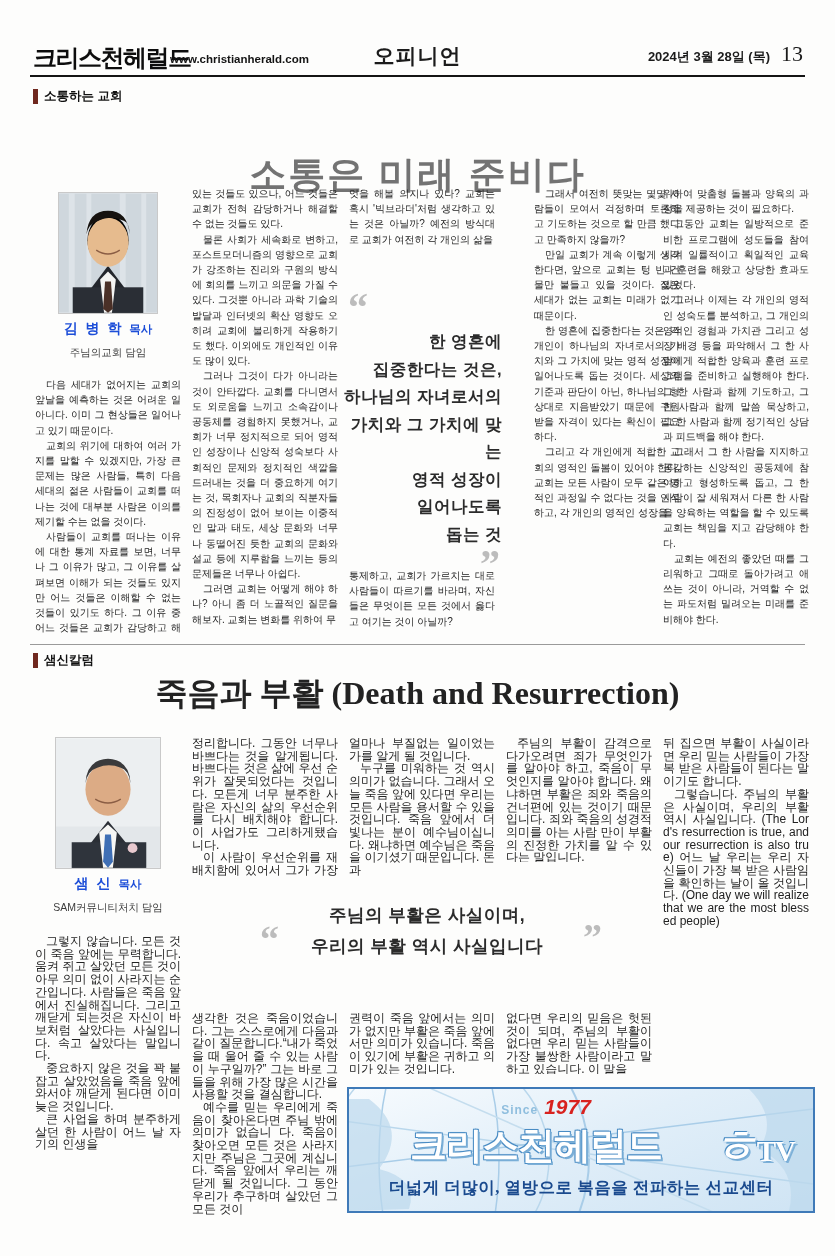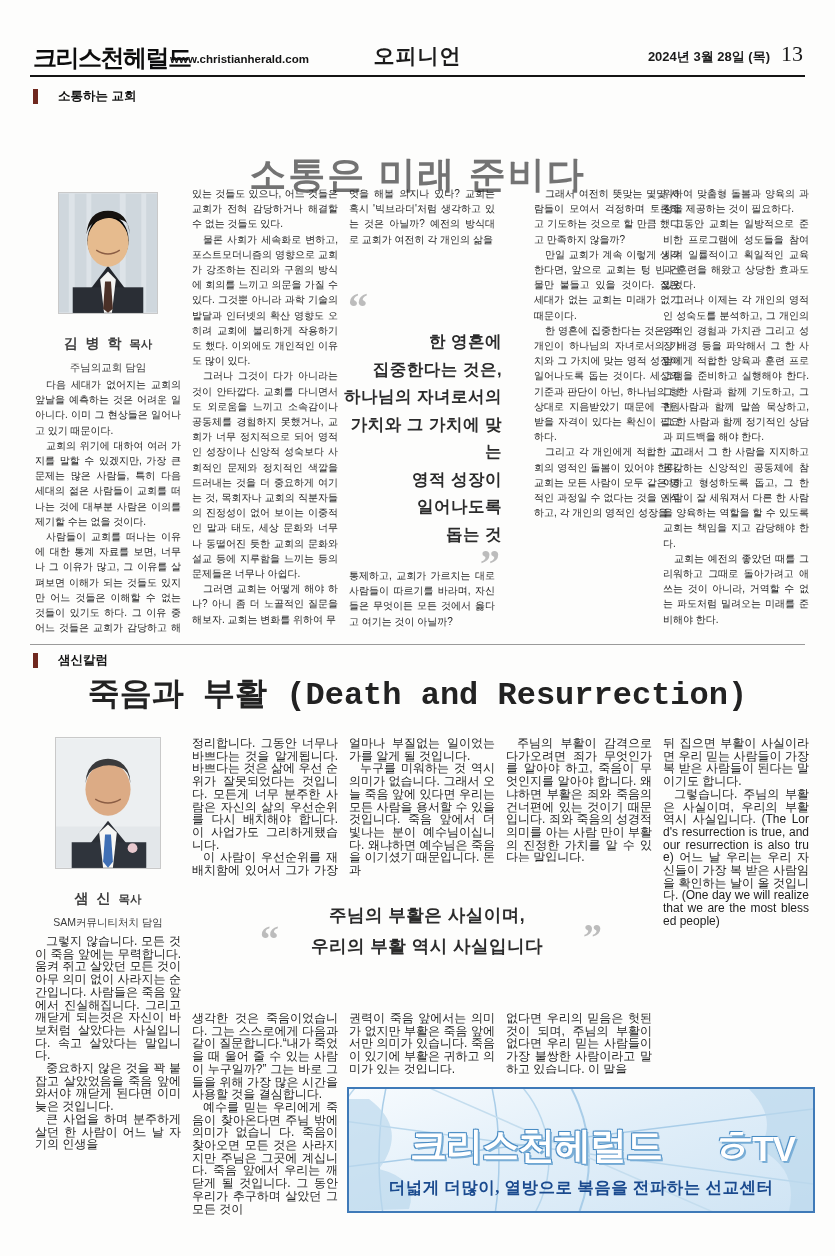--- a/index.html
+++ b/index.html
@@ -9,35 +9,35 @@
 
   
   .logo { left:33px; top:42px; font-size:24px; font-weight:900; letter-spacing:-1.5px; color:#0d0d0d; }
   .url  { left:170px; top:53px; font-size:11.5px; font-weight:700; color:#141414; }
   .section-name { left:0; right:0; top:42px; text-align:center; font-size:21px; font-weight:800; letter-spacing:1px; }
   .issue { right:65px; top:48px; font-size:13px; font-weight:700; }
   .pageno { right:32px; top:41px; font-size:22px; font-family:"Liberation Serif",serif; font-weight:400; }
   .head-rule { left:30px; width:775px; top:75px; height:2px; background:#141414; }
 
   
-  .sec-label { display:flex; align-items:center; gap:20px; font-size:12.5px; font-weight:800; color:#111; }
+  .sec-label { display:flex; align-items:center; gap:6px; font-size:12.5px; font-weight:800; color:#111; }
   .sec-bar { width:5px; height:15px; background:#70281f; display:inline-block; }
 
   .title1 { left:0; right:0; top:110px; text-align:center; font-size:37px; font-weight:900; letter-spacing:2px; color:#737373;margin-top:40px; }
-  .title2 { left:0; right:0; top:672px; text-align:center; font-size:32px; font-weight:600; font-family:Liberation Mono, monospace; color:#222; }
+  .title2 { left:0; right:0; top:672px; text-align:center; font-size:32px; font-weight:600; font-family:Liberation Serif, serif; color:#222; }
 
   
   .col { position:absolute; width:146px; font-size:10px; line-height:15.2px; text-align:justify; word-break:break-all; color:#222; overflow:hidden; }
   .col p { margin:0; text-indent:11px; }
   .col.cont p:first-child { text-indent:0; }
   .col.sm { font-size:12px; line-height:12.7px; }
 
   .author-card { position:absolute; width:146px; text-align:center; }
   .author-card svg { display:block; margin:0 auto; border:1px solid #c9c9c9; }
-  .author-name { margin-top:21px; font-size:14px; font-weight:800; letter-spacing:2px; color:#404040; }
+  .author-name { margin-top:6px; font-size:14px; font-weight:800; letter-spacing:2px; color:#1d4ed8; }
   .author-name .role { font-size:11.5px; font-weight:700; letter-spacing:0; }
   .author-affil { margin-top:8px; font-size:10.5px; color:#3c3c3c; letter-spacing:0; }
 
   
   .pullquote { position:absolute; text-align:center; color:#2b2b2b; }
   .pq-mark { font-family:"Liberation Serif",serif; font-weight:900; color:#bcbcbc; line-height:1; }
   .pq1 { width:160px; }
   .pq1 .pq-mark.open { display:block; text-align:left; font-size:40px; margin-left:6px; }
   .pq1 .pq-mark.close { display:block; text-align:right; font-size:40px; margin-right:2px; margin-top:-4px; }
   .pq1 .pq-lines { font-size:16.5px; font-weight:600; line-height:27.5px; letter-spacing:0.5px; }
@@ -49,21 +49,21 @@
   .divider { left:30px; width:775px; top:644px; height:1px; background:#9a9a9a; }
 
   
   .ad { left:347px; top:1087px; width:468px; height:126px; border:2px solid #3f7ab8; background:linear-gradient(160deg,#f7fbfe 0%,#e2eff9 45%,#cfe4f4 100%); overflow:hidden; }
   .ad svg.bg { position:absolute; left:0; top:0; }
   .ad .since { position:absolute; left:0; right:70px; top:6px; text-align:center; font-size:12px; font-weight:700; color:#8fbede; letter-spacing:1px; }
   .ad .since .year { font-size:21px; font-weight:900; font-style:italic; color:#d8221f; letter-spacing:0; margin-left:6px; }
   .ad .brand { position:absolute; left:22px; top:32px; width:330px; text-align:center; font-size:37px; font-weight:900; letter-spacing:-1px; color:#ffffff; text-shadow:0 0 2px #4a8cc4, 2px 2px 0 #7fb2d9, -1px -1px 0 #4a8cc4, 1px -1px 0 #4a8cc4, -1px 1px 0 #4a8cc4; }
   .ad .tvlogo { position:absolute; right:18px; top:28px; font-weight:900; color:#fff; text-shadow:0 0 2px #4a8cc4, 2px 2px 0 #7fb2d9, -1px -1px 0 #4a8cc4; }
   .ad .tvlogo .h { font-size:44px; font-style:italic; }
-  .ad .tvlogo .tv { font-size:35px; letter-spacing:-1px; }
+  .ad .tvlogo .tv { font-size:29px; letter-spacing:-1px;font-family:Liberation Serif, serif; }
   .ad .tagline { position:absolute; left:0; right:0; top:88px; text-align:center; font-size:16.5px; font-weight:700; font-family:"Liberation Serif","DejaVu Serif",serif; color:#1a4a8e; letter-spacing:0.5px; }
 </style>
 </head>
 <body>
 
 <div class="abs logo">크리스천헤럴드</div>
 <div class="abs url">www.christianherald.com</div>
 <div class="abs section-name">오피니언</div>
 <div class="abs issue">2024년 3월 28일 (목)</div>
 <div class="abs pageno">13</div>
@@ -208,16 +208,17 @@
   <svg class="bg" width="464" height="122" viewBox="0 0 464 122">
     <circle cx="90" cy="70" r="150" fill="none" stroke="#a9cde8" stroke-width="2"></circle>
     <circle cx="90" cy="70" r="110" fill="none" stroke="#b9d7ec" stroke-width="1.5"></circle>
     <ellipse cx="90" cy="70" rx="60" ry="150" fill="none" stroke="#a9cde8" stroke-width="1.5"></ellipse>
     <path d="M-20 30 L464 95" stroke="#b9d7ec" stroke-width="1.5"></path>
     <path d="M-20 80 L464 20" stroke="#a9cde8" stroke-width="1.5"></path>
     <path d="M60 -10 L380 130" stroke="#c4ddee" stroke-width="1.5"></path>
     <path d="M20 10 Q60 40 30 80 Q70 90 60 120 L0 122 L0 10 Z" fill="#bcd9ec" opacity="0.7"></path>
     <path d="M400 0 Q430 30 410 60 Q450 80 440 122 L464 122 L464 0 Z" fill="#bcd9ec" opacity="0.7"></path>
   </svg>
+  <div class="since"><span>Since</span><span class="year">1977</span></div>
   <div class="brand">크리스천헤럴드</div>
   <div class="tvlogo"><span class="h">ㅎ</span><span class="tv">TV</span></div>
   <div class="tagline">더넓게 더많이, 열방으로 복음을 전파하는 선교센터</div>
 </div>
 
 </body></html>

